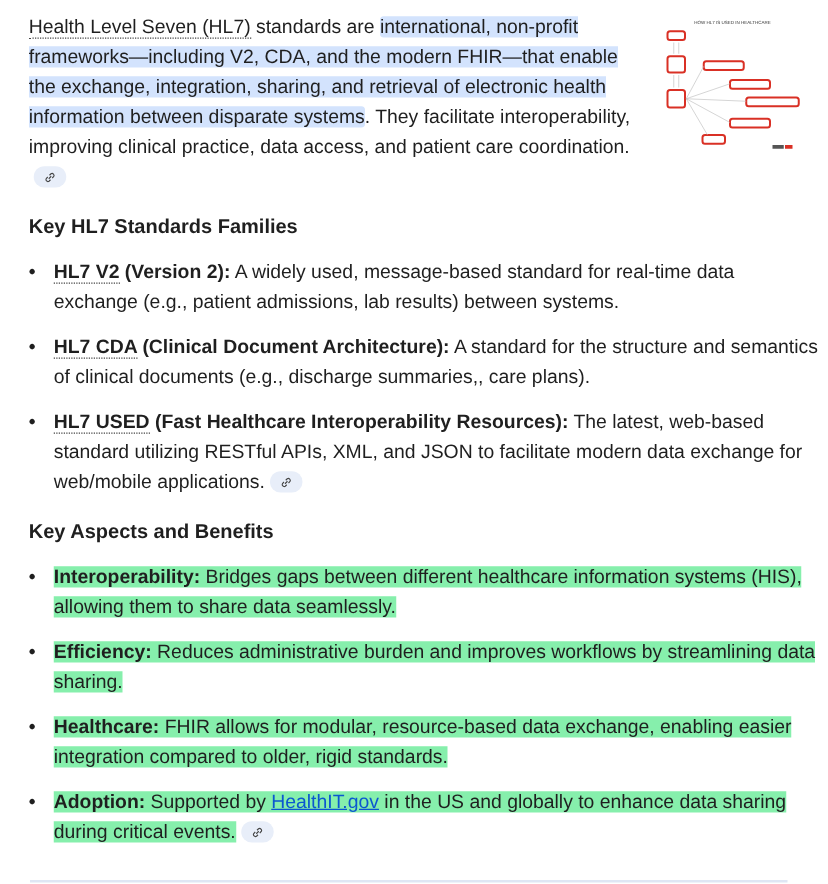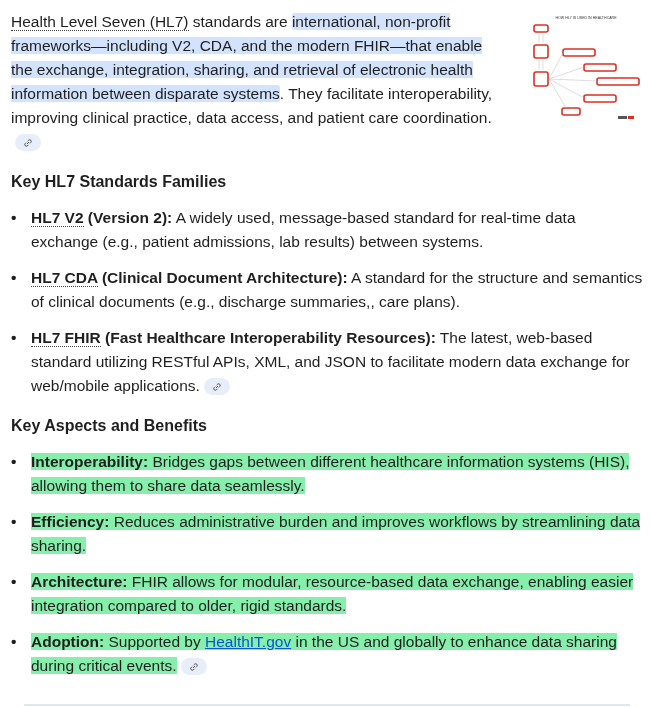--- a/index.html
+++ b/index.html
@@ -1,18 +1,18 @@
 <!DOCTYPE html>
 <html><head>
 <meta charset="utf-8">
 <style>
   html, body { margin:0; padding:0; background:#ffffff; }
   body { width:662px; height:707px; overflow:hidden; position:relative;
          font-family:"Liberation Sans", sans-serif; color:#1f1f1f; font-size:15.5px; }
-  .wrap { position:absolute; left:11px; top:10px; width:640px; }
+  .wrap { position:absolute; left:23px; top:10px; width:640px; }
   .intro { width:490px; line-height:24px; margin:0; }
   .hl { background:#d3e3fd; border-radius:3px; }
   .hl2 { background:#86efac; }
   .dotted { border-bottom:1px dotted #444; text-decoration:none; }
   .chip { display:inline-flex; align-items:center; justify-content:center;
           width:26px; height:17px; border-radius:9px; background:#e8eef9;
           vertical-align:middle; margin-left:4px; cursor:pointer; }
   .chip svg { width:10px; height:10px; }
   h3 { font-size:16px; font-weight:bold; margin:0; line-height:24px; }
   ul { list-style:none; margin:0; padding:0; }
@@ -33,32 +33,32 @@
         <svg viewBox="0 0 10 10">
           <path d="M4 6 L6 4 M3.2 4.6 L2 5.8 a1.6 1.6 0 0 0 2.2 2.2 L5.4 6.8 M6.8 5.4 L8 4.2 a1.6 1.6 0 0 0 -2.2 -2.2 L4.6 3.2" stroke="#444" stroke-width="0.9" fill="none"></path>
         </svg>
       </span>
   </p>
 
   <h3 style="margin-top:16px;">Key HL7 Standards Families</h3>
   <ul style="margin-top:12px;">
     <li><span class="bullet">•</span><b class="term"><span class="dotted">HL7 V2</span><span> (Version 2):</span></b><span> A widely used, message-based standard for real-time data exchange (e.g., patient admissions, lab results) between systems.</span></li>
     <li style="margin-top:12px;"><span class="bullet">•</span><b class="term"><span class="dotted">HL7 CDA</span><span> (Clinical Document Architecture):</span></b><span> A standard for the structure and semantics of clinical documents (e.g., discharge summaries,, care plans).</span></li>
-    <li style="margin-top:12px;"><span class="bullet">•</span><b class="term"><span class="dotted">HL7 FHIR</span><span> (Fast Healthcare Interoperability Resources):</span></b><span> The latest, web-based standard utilizing RESTful APIs, XML, and JSON to facilitate modern data exchange for web/mobile applications.</span><span class="chip">
+    <li style="margin-top:12px;"><span class="bullet">•</span><b class="term"><span class="dotted">HL7 USED</span><span> (Fast Healthcare Interoperability Resources):</span></b><span> The latest, web-based standard utilizing RESTful APIs, XML, and JSON to facilitate modern data exchange for web/mobile applications.</span><span class="chip">
           <svg viewBox="0 0 10 10">
             <path d="M4 6 L6 4 M3.2 4.6 L2 5.8 a1.6 1.6 0 0 0 2.2 2.2 L5.4 6.8 M6.8 5.4 L8 4.2 a1.6 1.6 0 0 0 -2.2 -2.2 L4.6 3.2" stroke="#444" stroke-width="0.9" fill="none"></path>
           </svg>
         </span></li>
   </ul>
 
   <h3 style="margin-top:16px;">Key Aspects and Benefits</h3>
   <ul style="margin-top:12px;">
     <li><span class="bullet">•</span><span class="hl2"><b class="term">Interoperability:</b><span> Bridges gaps between different healthcare information systems (HIS), allowing them to share data seamlessly.</span></span></li>
     <li style="margin-top:12px;"><span class="bullet">•</span><span class="hl2"><b class="term">Efficiency:</b><span> Reduces administrative burden and improves workflows by streamlining data sharing.</span></span></li>
-    <li style="margin-top:12px;"><span class="bullet">•</span><span class="hl2"><b class="term">Architecture:</b><span> FHIR allows for modular, resource-based data exchange, enabling easier integration compared to older, rigid standards.</span></span></li>
+    <li style="margin-top:12px;"><span class="bullet">•</span><span class="hl2"><b class="term">Healthcare:</b><span> FHIR allows for modular, resource-based data exchange, enabling easier integration compared to older, rigid standards.</span></span></li>
     <li style="margin-top:12px;"><span class="bullet">•</span><span class="hl2"><b class="term">Adoption:</b><span> Supported by </span><a class="link" href="#">HealthIT.gov</a><span> in the US and globally to enhance data sharing during critical events.</span></span><span class="chip">
           <svg viewBox="0 0 10 10">
             <path d="M4 6 L6 4 M3.2 4.6 L2 5.8 a1.6 1.6 0 0 0 2.2 2.2 L5.4 6.8 M6.8 5.4 L8 4.2 a1.6 1.6 0 0 0 -2.2 -2.2 L4.6 3.2" stroke="#444" stroke-width="0.9" fill="none"></path>
           </svg>
         </span></li>
   </ul>
 </div>
 
 <div class="thumb">
   <svg width="116" height="112" viewBox="0 0 116 112">

